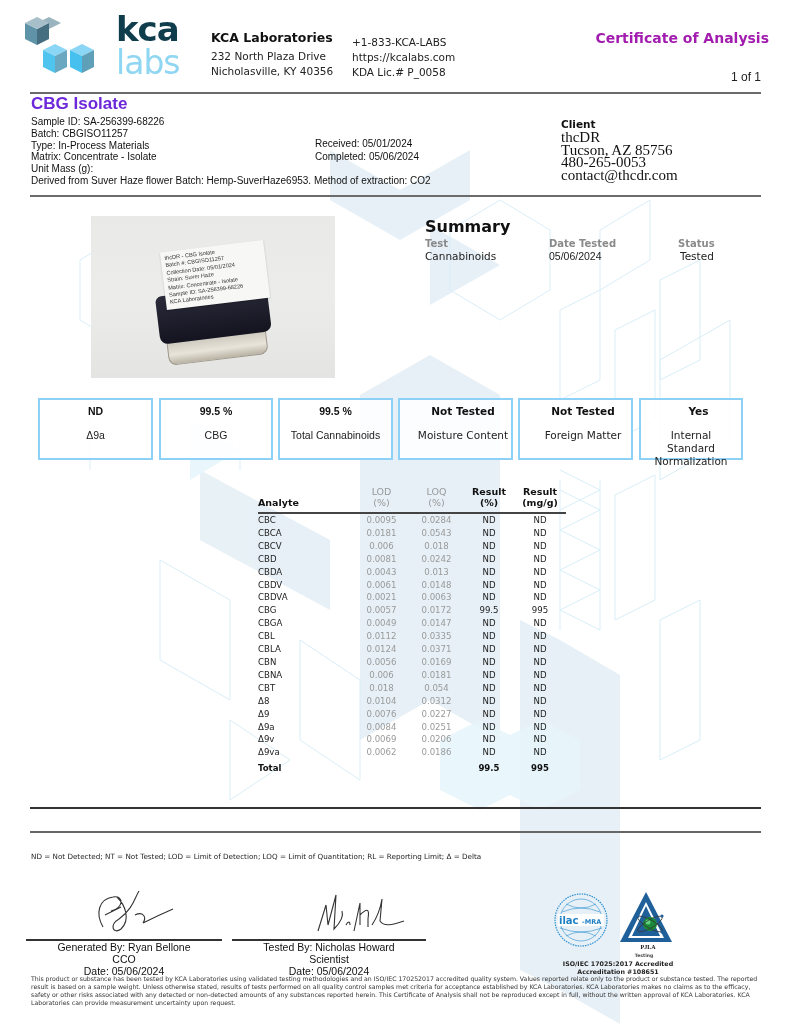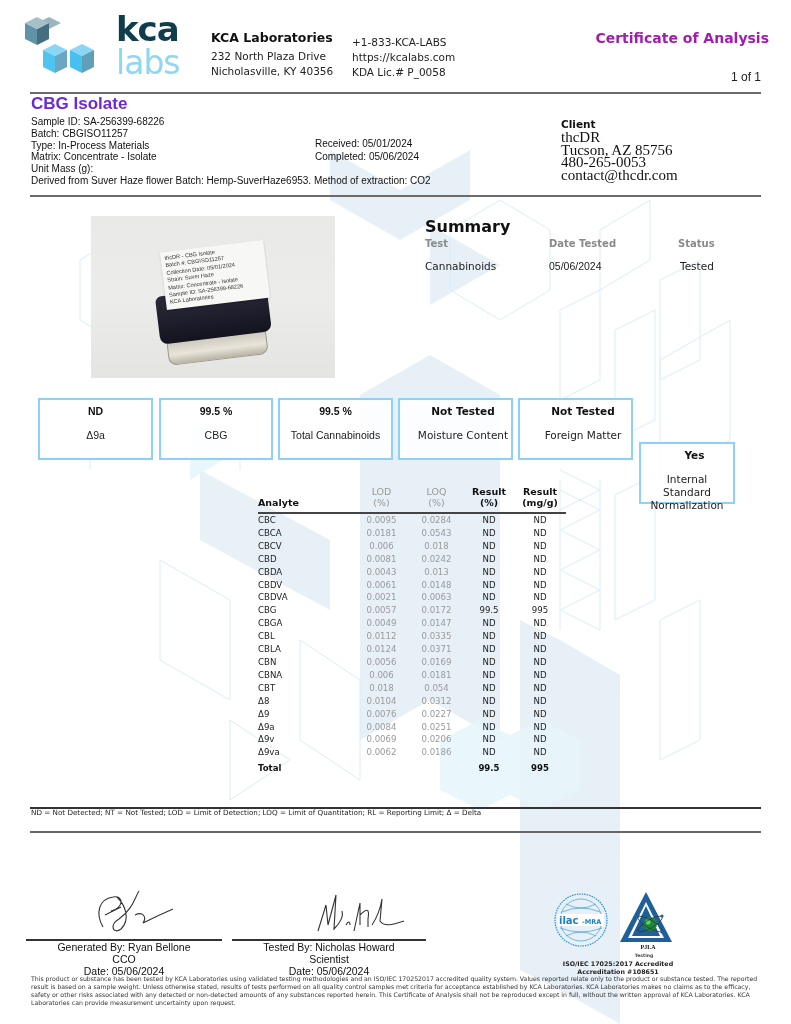--- a/index.html
+++ b/index.html
@@ -32,42 +32,42 @@
     .jar { position: absolute; left: 68px; top: 74px; width: 112px; height: 74px; transform: rotate(-7deg); }
     .jar-lid { position: absolute; left: 0; top: 0; width: 112px; height: 48px; background: linear-gradient(180deg, #2a2a3a 0%, #141420 100%); border-radius: 6px 6px 8px 8px; }
     .jar-base { position: absolute; left: 6px; top: 44px; width: 100px; height: 26px; background: linear-gradient(180deg, #c8c4ba 0%, #e8e4da 60%, #b9b3a4 100%); border-radius: 2px 2px 8px 8px; border: 1px solid #9c9688; }
     .jar-label { position: absolute; left: 72px; top: 30px; width: 104px; height: 58px; background: #f7f7f5; transform: rotate(-7deg); padding: 3px 4px; box-shadow: 0 1px 2px rgba(0,0,0,0.2); }
     .jar-label div { font-size: 5.6px; color: #333; line-height: 7.4px; white-space: nowrap; }
 
     
     .summary-title { position: absolute; left: 425px; top: 217px; font-family: "DejaVu Sans", sans-serif; font-size: 16px; font-weight: bold; color: #111; }
     .summary-col { position: absolute; top: 238px; font-family: "DejaVu Sans", sans-serif; }
     .summary-head { font-size: 10px; font-weight: bold; color: #8a8a8a; }
-    .summary-val { font-size: 10.5px; color: #222; margin-top: 11px; }
+    .summary-val { font-size: 10.5px; color: #222; margin-top: 1px; }
 
     
     .boxes { position: absolute; left: 38px; top: 398px; width: 720px; height: 62px; }
     .box { position: absolute; top: 0; height: 62px; border: 2px solid #8ed1f7; background: rgba(255,255,255,0.85); text-align: center; }
     .box-val { font-size: 10.5px; font-weight: bold; color: #111; margin-top: 5px; }
     .box-label { font-size: 10.5px; color: #222; margin-top: 12px; line-height: 13px; }
     .box.m .box-val, .box.m .box-label { font-family: "DejaVu Sans", sans-serif; padding-left: 15px; }
 
     
     .results-title { position: absolute; left: 0; width: 791px; top: 465px; text-align: center; font-family: "DejaVu Sans", sans-serif; font-size: 16px; font-weight: bold; color: #111; letter-spacing: 0.2px; }
     table.results { position: absolute; left: 258px; top: 486px; width: 308px; border-collapse: collapse; font-family: "DejaVu Sans", sans-serif; }
     table.results th { font-size: 9.5px; font-weight: bold; color: #111; text-align: center; line-height: 11px; padding: 0 0 4px 0; vertical-align: bottom; border-bottom: 2px solid #444; }
     table.results th.first { text-align: left; }
     table.results th.muted { color: #999; font-weight: normal; }
     table.results td { font-size: 8.6px; height: 12.9px; line-height: 12.9px; text-align: center; color: #222; white-space: nowrap; }
     table.results td.first { text-align: left; }
     table.results td.muted { color: #9a9a9a; }
     table.results tr.total td { font-weight: bold; height: 18px; line-height: 18px; color: #111; }
     col.c1 { width: 96px; } col.c2 { width: 55px; } col.c3 { width: 55px; } col.c4 { width: 50px; } col.c5 { width: 52px; }
 
-    .legend-note { position: absolute; left: 31px; top: 808px; font-family: "DejaVu Sans", sans-serif; font-size: 7.2px; color: #222; }
+    .legend-note { position: absolute; left: 31px; top: 852px; font-family: "DejaVu Sans", sans-serif; font-size: 7.2px; color: #222; }
 
     
     .sig { position: absolute; top: 885px; width: 176px; text-align: center; }
     .sig svg { display: block; margin: 0 auto; }
     .sig-line { position: absolute; top: 939px; height: 1.5px; background: #333; }
     .sig-text { position: absolute; top: 941px; text-align: center; font-size: 10.5px; color: #111; line-height: 12px; }
 
     .accred { position: absolute; left: 548px; top: 890px; width: 140px; }
     .accred-text { position: absolute; left: 548px; top: 952px; width: 140px; text-align: center; font-family: "DejaVu Sans", sans-serif; font-size: 6.3px; font-weight: bold; color: #222; line-height: 8px; }
 
@@ -220,21 +220,21 @@
       <div class="box-label">Total Cannabinoids</div>
     </div>
     <div class="box m" style="left:360px;width:115px;">
       <div class="box-val">Not Tested</div>
       <div class="box-label">Moisture Content</div>
     </div>
     <div class="box m" style="left:480px;width:115px;">
       <div class="box-val">Not Tested</div>
       <div class="box-label">Foreign Matter</div>
     </div>
-    <div class="box m" style="left:601px;width:96px;margin-top:44px;">
+    <div class="box m" style="left:601px;width:104px;">
       <div class="box-val">Yes</div>
       <div class="box-label" style="padding:0 8px;">Internal Standard Normalization</div>
     </div>
   </div>
 
   <table class="results">
     <colgroup>
         <col class="c1">
         <col class="c2">
         <col class="c3">

